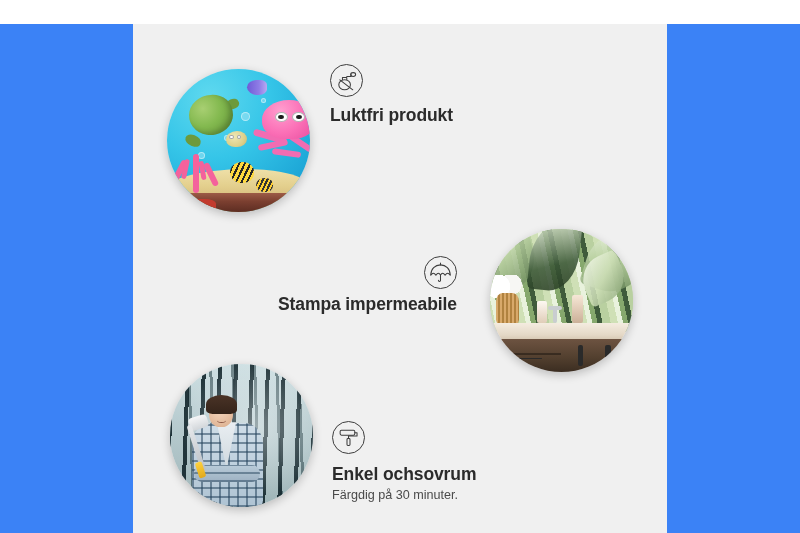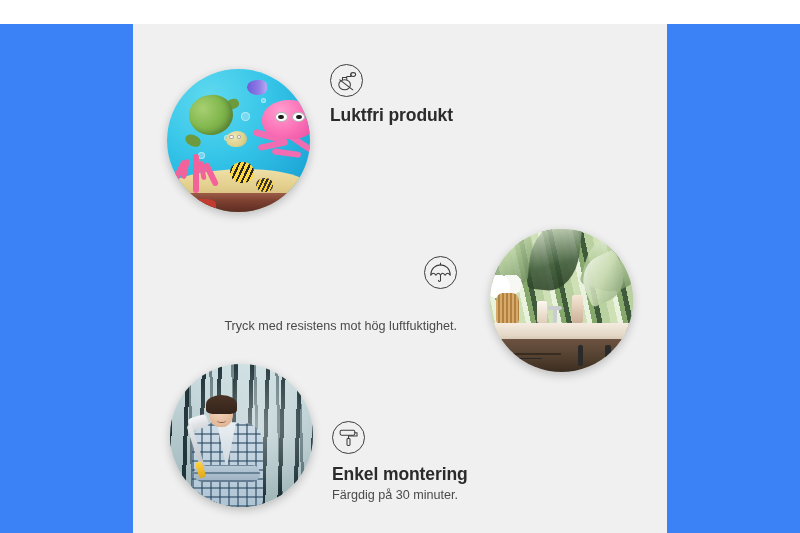--- a/index.html
+++ b/index.html
@@ -409,21 +409,21 @@
         <path d="M6.2 19.2 C6.2 12.6 10.8 8.4 16.5 8.4 C22.2 8.4 26.8 12.6 26.8 19.2"></path>
         <path d="M6.2 19.2 C8.2 16.6 9.6 16.6 11.6 19.2"></path>
         <path d="M11.6 19.2 C13.6 16.6 15 16.6 16.5 19.2"></path>
         <path d="M16.5 19.2 C18 16.6 19.4 16.6 21.4 19.2"></path>
         <path d="M21.4 19.2 C23.4 16.6 24.8 16.6 26.8 19.2"></path>
         <path d="M16.5 19.2 v5.6"></path>
         <path d="M16.5 24.8 c0 1.5 -2.2 1.6 -2.2 0.1"></path>
         <path d="M16.5 8.4 V6.3"></path>
       </svg>
     </div>
-    <div class="feat-desc" id="desc-2">Tryck med resistens mot hög luftfuktighet.</div>
+    <div class="feat-title" id="title-2">Stampa impermeabile</div>
 
     <div class="circle-img" id="img-forest">
       <div class="circle-inner">
         <div class="forest-bg"></div>
         <div class="forest-haze"></div>
         <div class="person">
           <div class="p-body"></div>
           <div class="p-shirt-v"></div>
           <div class="p-head"></div>
           <div class="p-hair"></div>
@@ -437,17 +437,17 @@
     </div>
 
     <div class="feat-icon" id="icon-3">
       <svg viewBox="0 0 33 33" fill="none" stroke="#3d3d3d" stroke-width="1.1" stroke-linecap="round" stroke-linejoin="round">
         <rect x="7.6" y="8.8" width="15.6" height="5.2" rx="1.4"></rect>
         <path d="M23.2 11.4 h2.4 v3.6 h-9.1"></path>
         <path d="M16.5 15 v2.6"></path>
         <rect x="14.9" y="17.6" width="3.2" height="7.4" rx="1"></rect>
       </svg>
     </div>
-    <div class="feat-title" id="title-3">Enkel montering</div>
+    <div class="feat-title" id="title-3">Enkel ochsovrum</div>
     <div class="feat-desc" id="desc-3">Färgdig på 30 minuter.</div>
 
   </div>
 </div>
 
 </body></html>

